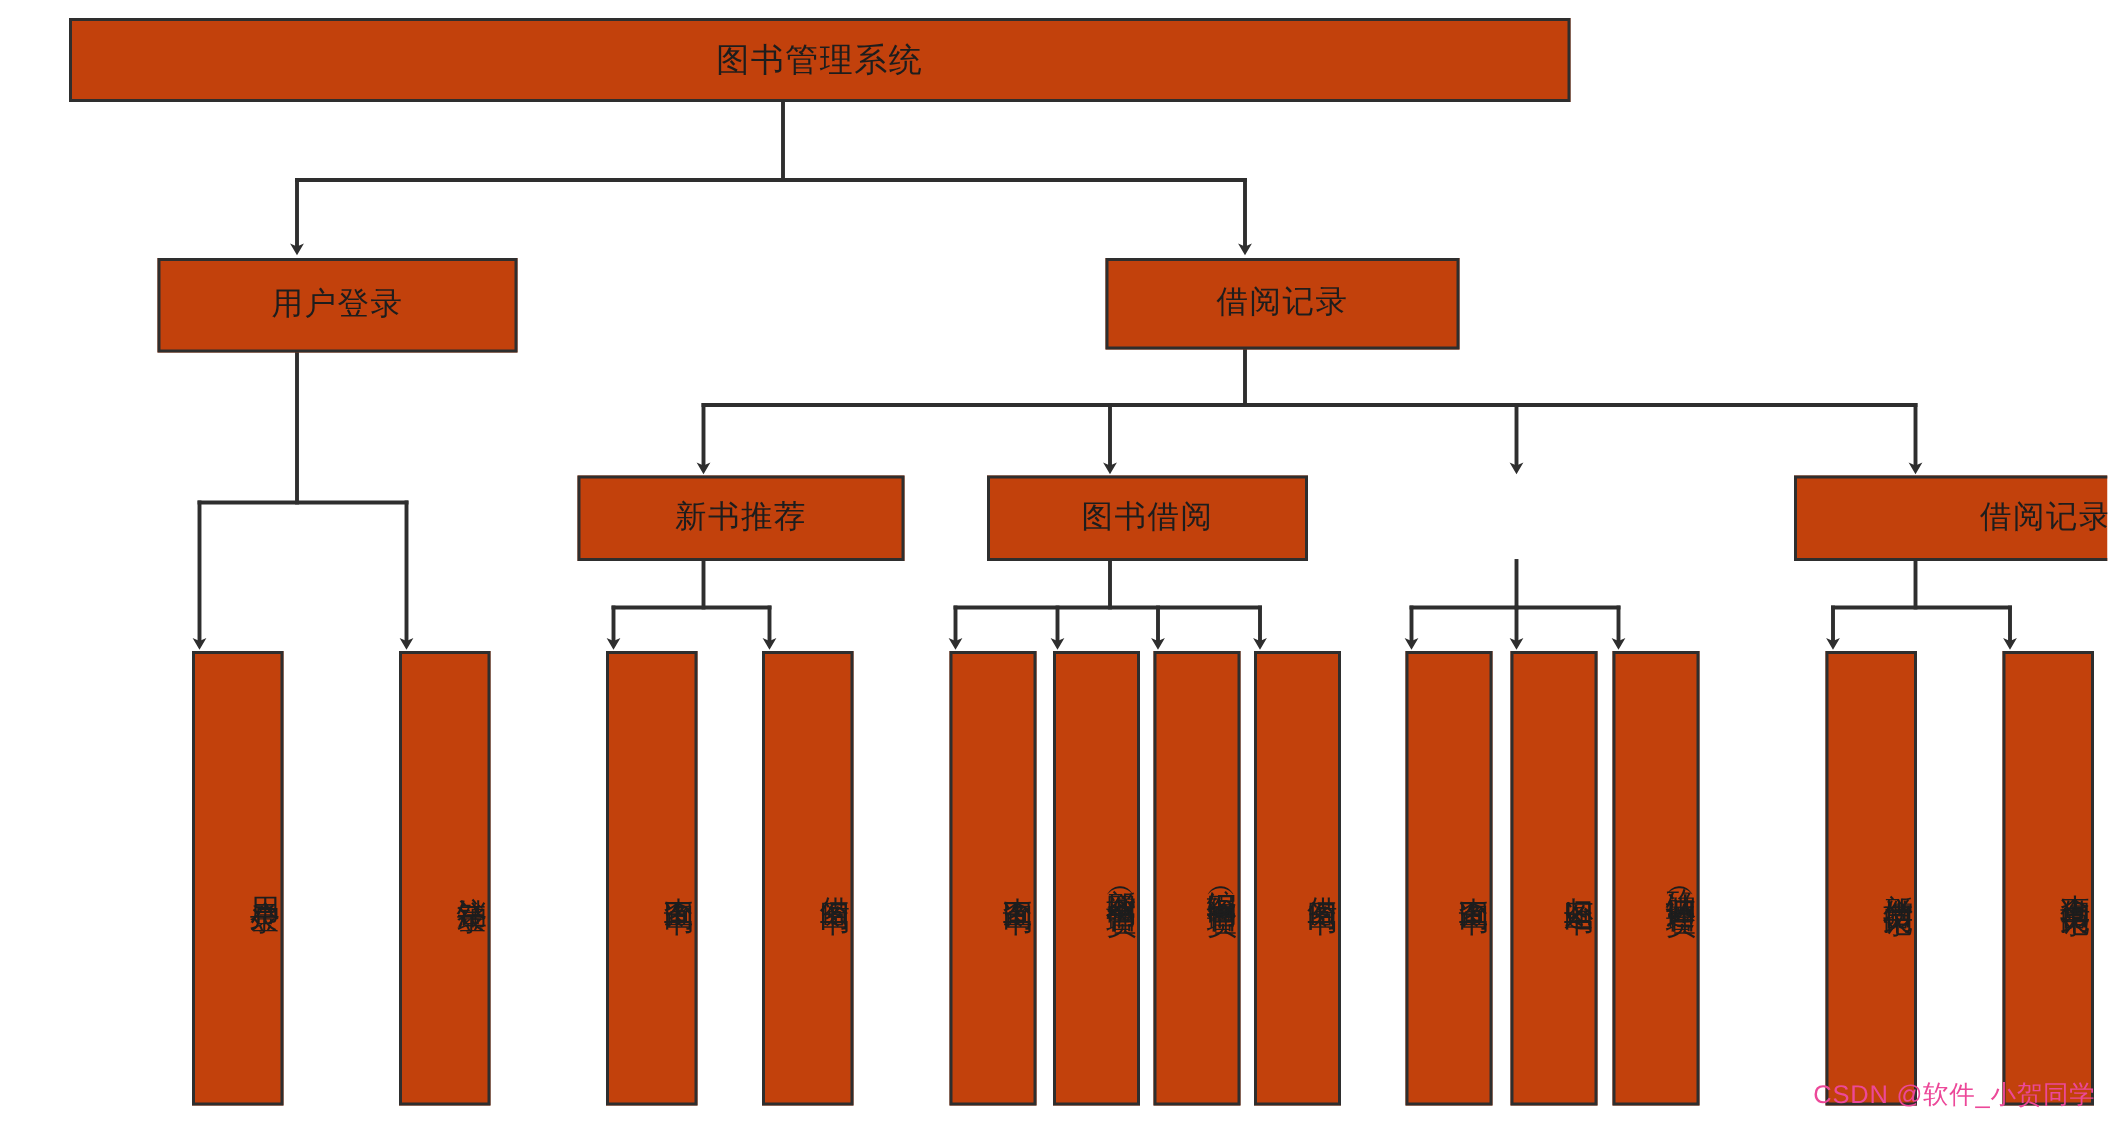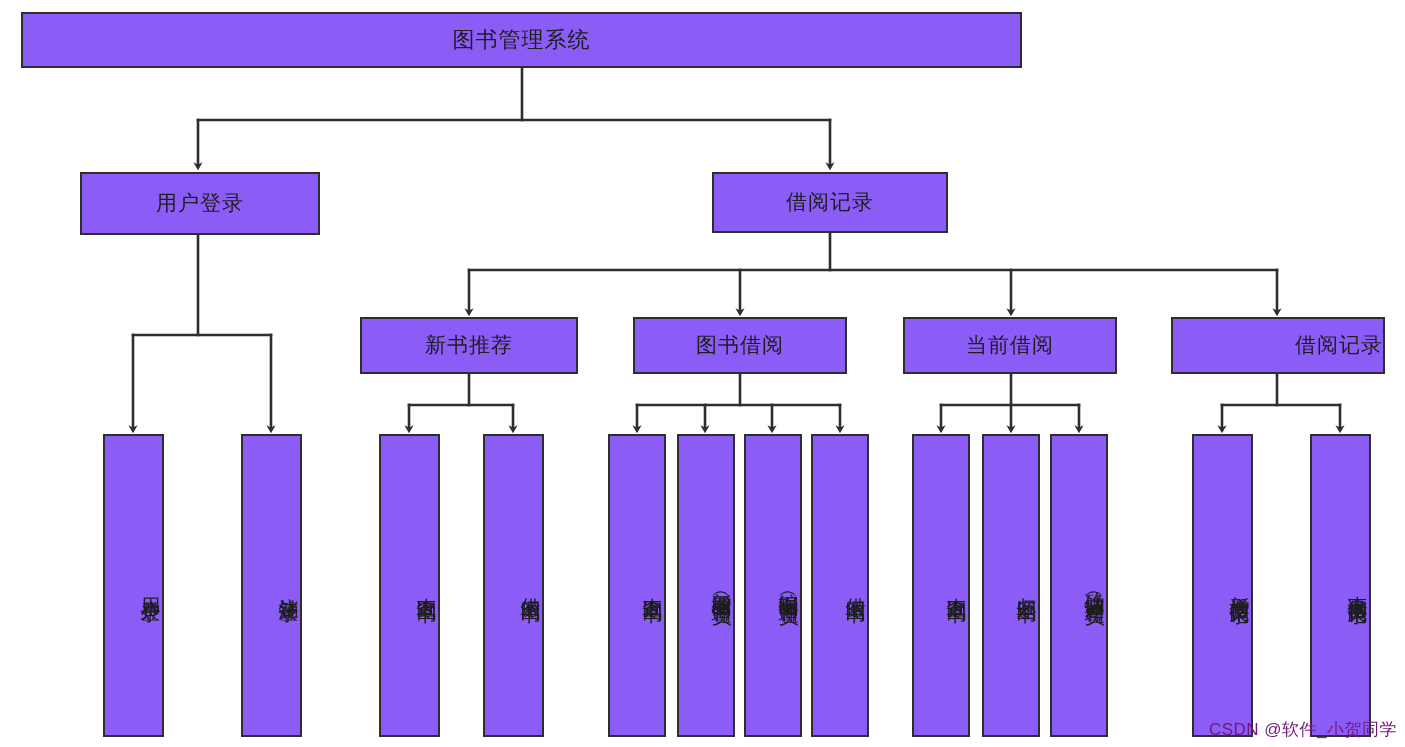--- a/index.html
+++ b/index.html
@@ -22,26 +22,27 @@
     position: absolute;
     left: 0;
     top: 0;
     width: 1405px;
     height: 747px;
     pointer-events: none;
   }
   .node {
     position: absolute;
     box-sizing: border-box;
-    background: #8b5cf6;
+    background: #c2410c;
     border: 2px solid #2e2e2e;
     display: flex;
     align-items: center;
     justify-content: center;
     color: #1d1d1d;
+    margin-left: 25px;
   }
   .node-h {
     font-size: 21px;
     letter-spacing: 1px;
     line-height: 1.15;
     white-space: nowrap;
   }
   .node-title {
     font-size: 22px;
   }
@@ -58,21 +59,21 @@
     text-align: left;
   }
   .node-v > span {
     display: block;
   }
   #watermark {
     position: absolute;
     right: 8px;
     bottom: 6px;
     font-size: 17px;
-    color: #701a75;
+    color: #ec4899;
     letter-spacing: 0.5px;
     white-space: nowrap;
   }
 </style>
 </head>
 <body>
 
 <div id="diagram-root">
 
   <svg id="edge-layer" viewBox="0 0 1405 747" width="1405" height="747" xmlns="http://www.w3.org/2000/svg">
@@ -137,23 +138,20 @@
   <div class="node node-h" style="left:712px; top:172px; width:236px; height:61px;">
     <span>借阅记录</span>
   </div>
 
   <div class="node node-h" style="left:633px; top:317px; width:214px; height:57px;">
     <span>图书借阅</span>
   </div>
   <div class="node node-h" style="left:360px; top:317px; width:218px; height:57px;">
     <span>新书推荐</span>
   </div>
-  <div class="node node-h" style="left:903px; top:317px; width:214px; height:57px;">
-    <span>当前借阅</span>
-  </div>
   <div class="node node-h" style="left:1171px; top:317px; width:214px; height:57px;justify-content:flex-end;">
     <span>借阅记录</span>
   </div>
 
   <div class="node node-v" style="left:103px; top:434px; width:61px; height:303px;">
     <span>用户登录</span>
   </div>
   <div class="node node-v" style="left:241px; top:434px; width:61px; height:303px;">
     <span>注销登录</span>
   </div>

